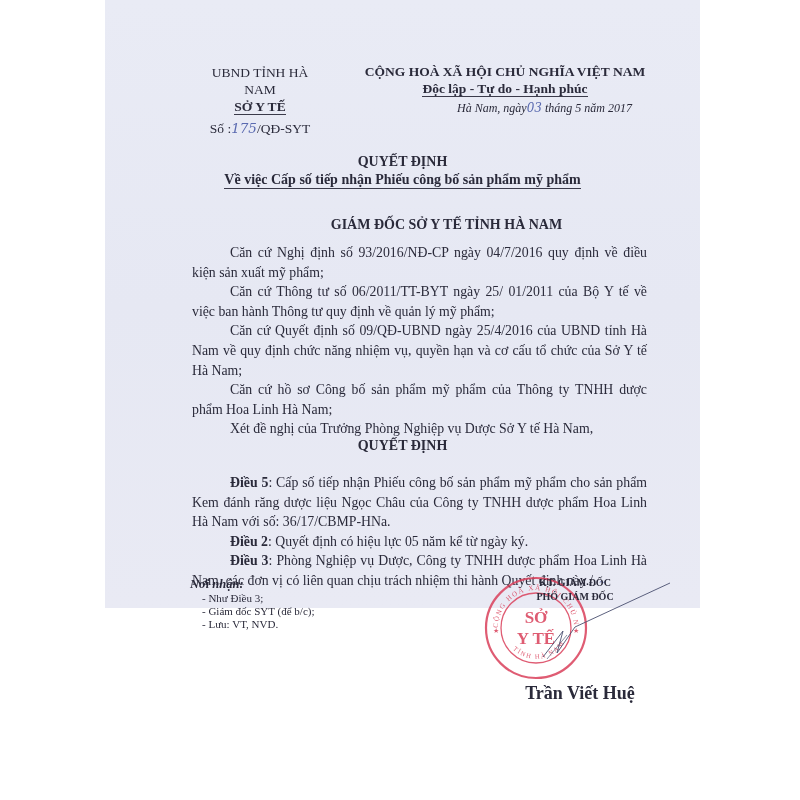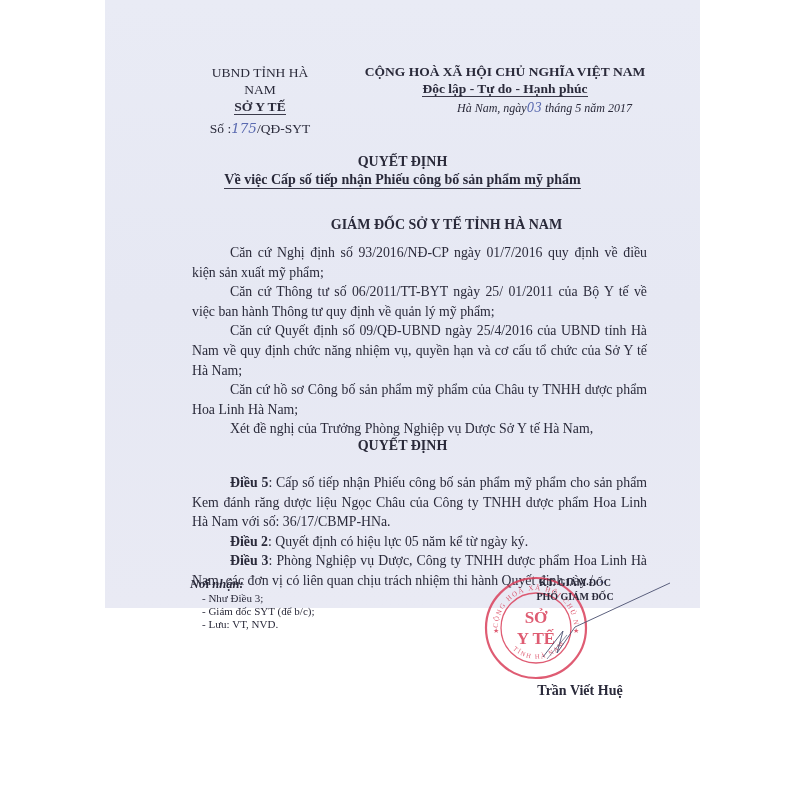--- a/index.html
+++ b/index.html
@@ -22,21 +22,21 @@
   .place-date .hw { color: #5a6ab0; font-family: "DejaVu Serif", serif; }
   .title-block { position: absolute; left: 0; width: 595px; text-align: center; font-weight: bold; font-size: 14px; }
   .subject { display: inline-block; border-bottom: 1px solid #3a3a4a; line-height: 16px; }
   .body-text { position: absolute; left: 87px; width: 455px; font-size: 13.8px; line-height: 19.6px; text-align: justify; }
   .body-text p { margin: 0; text-indent: 38px; }
   .bold { font-weight: bold; }
   .recipients { position: absolute; left: 85px; top: 578px; font-size: 11px; line-height: 13px; }
   .recipients .head { font-weight: bold; font-style: italic; font-size: 12.5px; margin-bottom: 1px; }
   .recipients .item { padding-left: 12px; }
   .signer { position: absolute; left: 385px; top: 576px; width: 170px; text-align: center; font-weight: bold; font-size: 10px; line-height: 14px; }
-  .signer-name { position: absolute; left: 390px; top: 683px; width: 170px; text-align: center; font-weight: bold; font-size: 14px; }
+  .signer-name { position: absolute; left: 390px; top: 683px; width: 170px; text-align: center; font-weight: bold; font-size: 18px; }
   .stamp { position: absolute; left: 378px; top: 575px; width: 106px; height: 106px; }
   .signature { position: absolute; left: 430px; top: 575px; width: 140px; height: 90px; }
   .hw-mark { color: #5a6ab0; font-style: italic; font-size: 11px; }
 </style>
 </head>
 <body>
 
 <div class="page">
 
   <div class="hdr-left">
@@ -56,24 +56,24 @@
     <span>Hà Nam, ngày</span><span class="hw">03</span> <span>tháng 5 năm 2017</span>
   </div>
 
   <div class="title-block" style="top:154px;">QUYẾT ĐỊNH</div>
   <div class="title-block" style="top:172px;">
     <span class="subject">Về việc Cấp số tiếp nhận Phiếu công bố sản phẩm mỹ phẩm</span>
   </div>
   <div class="title-block" style="top:217px;margin-left:44px;">GIÁM ĐỐC SỞ Y TẾ TỈNH HÀ NAM</div>
 
   <div class="body-text" style="top:243px;">
-    <p>Căn cứ Nghị định số 93/2016/NĐ-CP ngày 01/7/2016 quy định về điều kiện sản xuất mỹ phẩm;</p>
+    <p>Căn cứ Nghị định số 93/2016/NĐ-CP ngày 04/7/2016 quy định về điều kiện sản xuất mỹ phẩm;</p>
     <p>Căn cứ Thông tư số 06/2011/TT-BYT ngày 25/ 01/2011 của Bộ Y tế về việc ban  hành Thông tư quy định về quản lý mỹ phẩm;</p>
     <p>Căn cứ Quyết định số 09/QĐ-UBND ngày 25/4/2016 của UBND tỉnh Hà Nam về quy định chức năng nhiệm vụ, quyền hạn và cơ cấu tổ chức của Sở Y tế Hà Nam;</p>
-    <p>Căn cứ hồ sơ Công bố sản phẩm mỹ phẩm của Châu ty TNHH dược phẩm Hoa Linh Hà Nam;</p>
+    <p>Căn cứ hồ sơ Công bố sản phẩm mỹ phẩm của Thông ty TNHH dược phẩm Hoa Linh Hà Nam;</p>
     <p>Xét đề nghị của Trưởng Phòng Nghiệp vụ Dược Sở Y tế Hà Nam,</p>
   </div>
 
   <div class="title-block" style="top:438px;">QUYẾT ĐỊNH</div>
 
   <div class="body-text" style="top:473px;">
     <p><span class="bold">Điều 5</span><span>: Cấp số tiếp nhận Phiếu công bố sản phẩm mỹ phẩm cho sản phẩm Kem đánh răng dược liệu Ngọc Châu của Công ty TNHH dược phẩm Hoa Linh Hà Nam với số: 36/17/CBMP-HNa.</span></p>
     <p><span class="bold">Điều 2</span><span>: Quyết định có hiệu lực 05 năm kể từ ngày ký.</span></p>
     <p><span class="bold">Điều 3</span><span>: Phòng Nghiệp vụ Dược, Công ty TNHH dược phẩm Hoa Linh Hà Nam, các đơn vị có liên quan chịu trách nhiệm thi hành Quyết định này./.</span><span class="hw-mark"> ~</span></p>
   </div>

